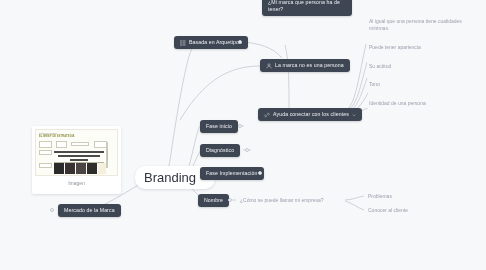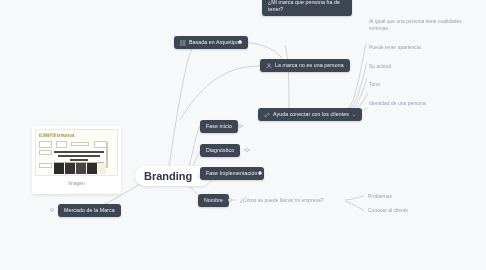--- a/index.html
+++ b/index.html
@@ -37,22 +37,22 @@
     width:4px;height:4px;flex:0 0 4px;opacity:.75;
   }
   .node .tail svg{width:4px;height:4px;display:block;}
 
   .central{
     position:absolute;
     background:#ffffff;
     color:#2f3540;
     border-radius:10px;
     padding:4px 9px;
-    font-size:11px;
-    font-weight:bold;
+    font-size:13px;
+    font-weight:normal;
     display:flex;align-items:center;gap:5px;
     box-shadow:0 1px 3px rgba(20,25,35,.13);
     white-space:nowrap;
   }
   .central .tail{width:5px;height:5px;opacity:.5;}
   .central .tail svg{width:5px;height:5px;display:block;}
 
   .leaf{
     position:absolute;
     background:#f7f8fa;

